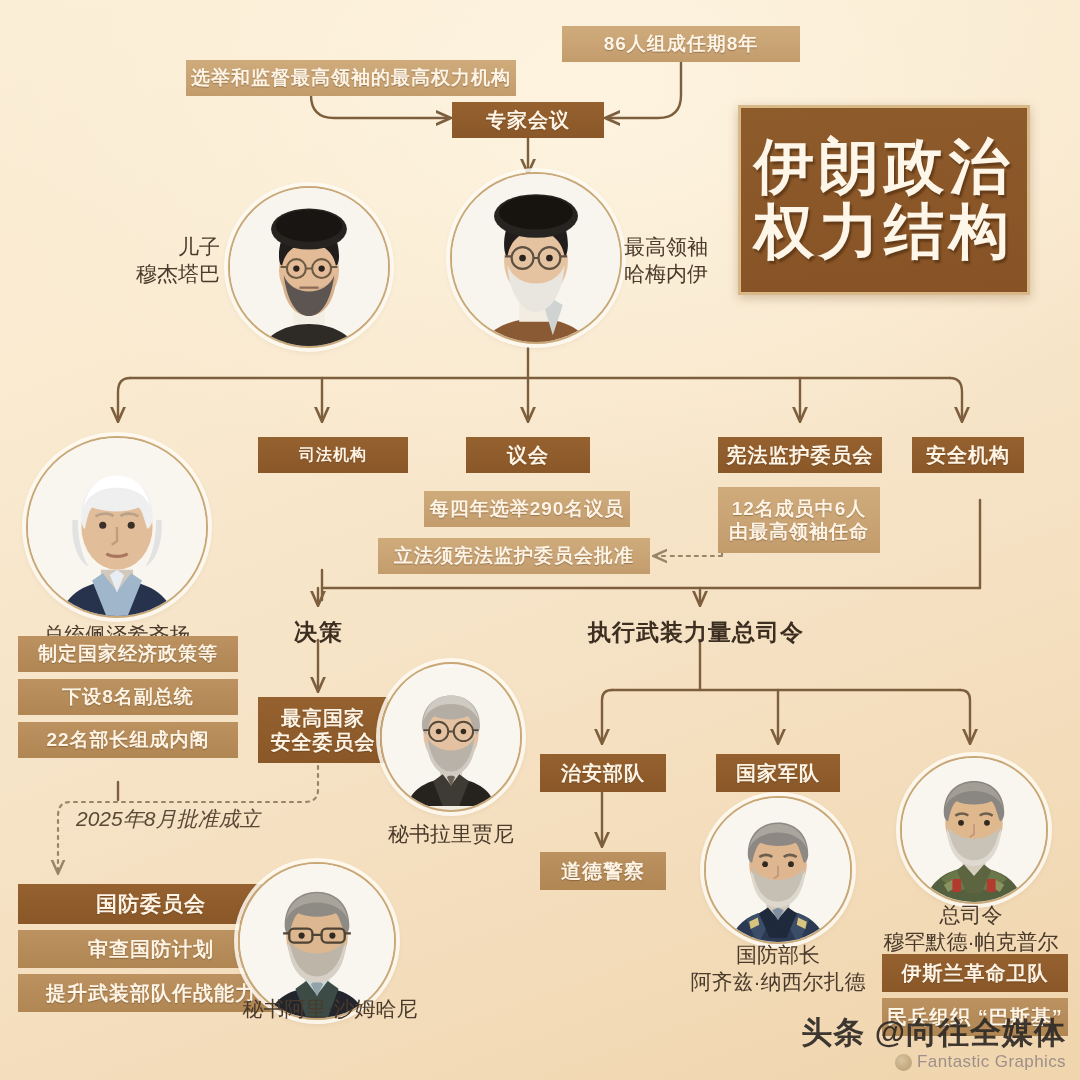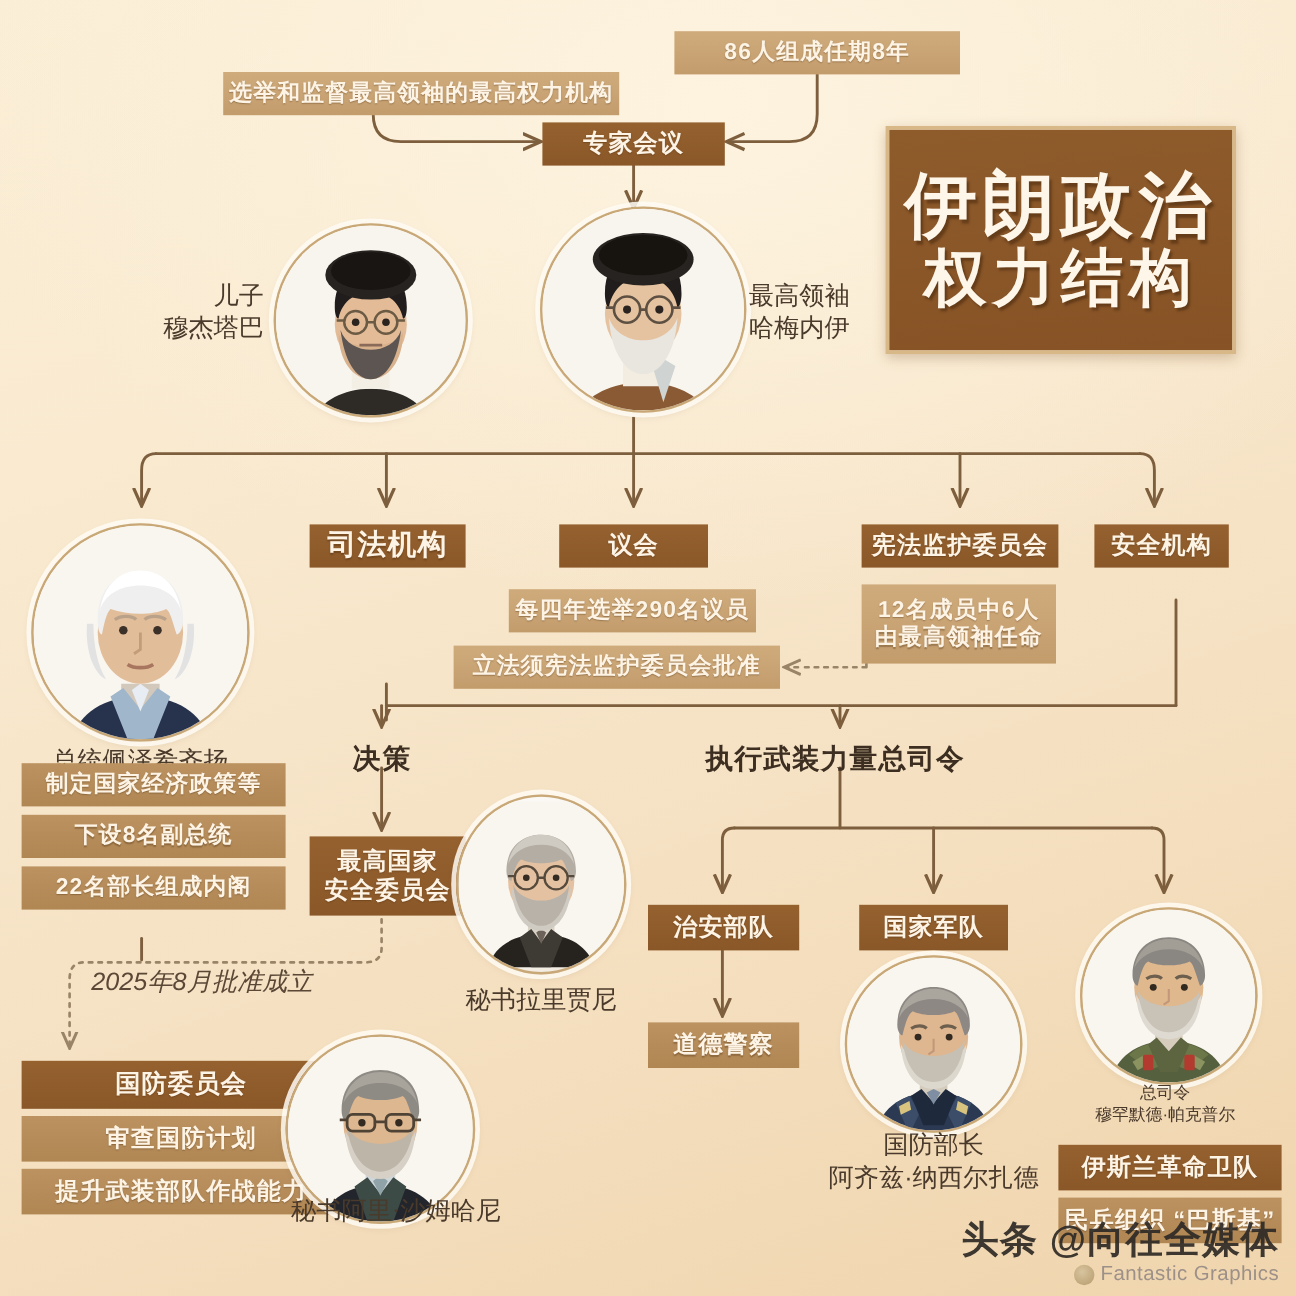--- a/index.html
+++ b/index.html
@@ -141,21 +141,21 @@
     <g fill="none" stroke="#9a8468" stroke-width="2.2" stroke-dasharray="3 5" stroke-linecap="round">
       <path d="M722,556 Q672,556 668,556"></path>
       <path d="M722,512 L722,556"></path>
       <path d="M665,556 L655,556" marker-end="url(#ahd)"></path>
       <path d="M318,742 L318,790 Q318,802 304,802 L70,802 Q58,802 58,816 L58,872" marker-end="url(#ahd)"></path>
     </g>
   </svg>
 
   <div id="title-card" style="left:738px; top:105px; width:292px; height:190px;">
     <span style="font-size:60px;">伊朗政治</span>
-    <span style="font-size:52px;">权力结构</span>
+    <span style="font-size:60px;">权力结构</span>
   </div>
 
   <div class="box light" style="left:186px; top:26px; width:330px; height:36px; font-size:19px;margin-top:34px;">选举和监督最高领袖的最高权力机构</div>
 
   <div class="box light" style="left:562px; top:26px; width:238px; height:36px; font-size:19px;">86人组成任期8年</div>
 
   <div class="box dark" style="left:452px; top:102px; width:152px; height:36px; font-size:20px;">专家会议</div>
 
   <div class="portrait" style="left:228px; top:186px; width:162px; height:162px;">
     <svg viewBox="0 0 100 100">
@@ -193,21 +193,21 @@
       <circle cx="42" cy="50" r="6.5" fill="none" stroke="#5d5042" stroke-width="1.3"></circle>
       <circle cx="58" cy="50" r="6.5" fill="none" stroke="#5d5042" stroke-width="1.3"></circle>
       <path d="M48.5 50h3M35.5 49h-4M64.5 49h4" stroke="#5d5042" stroke-width="1.3"></path>
       <circle cx="42" cy="50" r="2" fill="#2b2320"></circle>
       <circle cx="58" cy="50" r="2" fill="#2b2320"></circle>
     </svg>
   </div>
   <div class="lbl" style="left:624px; top:234px; width:120px; font-size:21px;">最高领袖
 哈梅内伊</div>
 
-  <div class="box dark" style="left:258px; top:437px; width:130px; height:36px; font-size:24px;">司法机构</div>
+  <div class="box dark" style="left:258px; top:437px; width:150px; height:36px; font-size:16px;">司法机构</div>
 
   <div class="box dark" style="left:466px; top:437px; width:124px; height:36px; font-size:20px;">议会</div>
 
   <div class="box dark" style="left:718px; top:437px; width:164px; height:36px; font-size:20px;">宪法监护委员会</div>
 
   <div class="box dark" style="left:912px; top:437px; width:112px; height:36px; font-size:20px;">安全机构</div>
 
   <div class="box light" style="left:424px; top:491px; width:206px; height:36px; font-size:19px;">每四年选举290名议员</div>
 
   <div class="box light" style="left:378px; top:538px; width:272px; height:36px; font-size:19px;">立法须宪法监护委员会批准</div>
@@ -342,21 +342,21 @@
       <path d="M31 49c1 17 9 26 19 26s18-9 19-26c-6 14-32 14-38 0z" fill="#dedad2"></path>
       <path d="M32 47c2 16 9 24 18 24s16-8 18-24c-6 12-30 12-36 0z" fill="#c8c2b7"></path>
       <path d="M29 38c0-15 10-22 21-22s21 7 21 22c0 4-2 6-3 6-3-9-4-13-6-14-6 3-18 3-24 0-2 1-4 5-6 14-1 0-3-2-3-6z" fill="#8a8681"></path>
       <path d="M30 34c2-11 10-17 20-17s18 6 20 17c-3-7-11-11-20-11s-17 4-20 11z" fill="#a29e96"></path>
       <path d="M37 40c3-2 7-2 9 0M54 40c2-2 6-2 9 0" stroke="#6d5f4e" stroke-width="1.8" fill="none"></path>
       <circle cx="41" cy="45" r="2" fill="#312920"></circle>
       <circle cx="59" cy="45" r="2" fill="#312920"></circle>
       <path d="M50 46v7l-3 2" stroke="#c2977a" stroke-width="1.2" fill="none"></path>
     </svg>
   </div>
-  <div class="lbl c" style="left:862px; top:902px; width:218px; font-size:14px;">总司令
+  <div class="lbl c" style="left:862px; top:902px; width:218px; font-size:21px;">总司令
 穆罕默德·帕克普尔</div>
 
   <div class="box dark" style="left:882px; top:954px; width:186px; height:38px; font-size:20px;">伊斯兰革命卫队</div>
 
   <div class="box mid" style="left:882px; top:998px; width:186px; height:38px; font-size:20px;">民兵组织 “巴斯基”</div>
 
   <div id="wm">
     <div class="wm-main">头条 @向往全媒体</div>
     <div class="wm-sub">
       <span class="wm-mark"></span>

